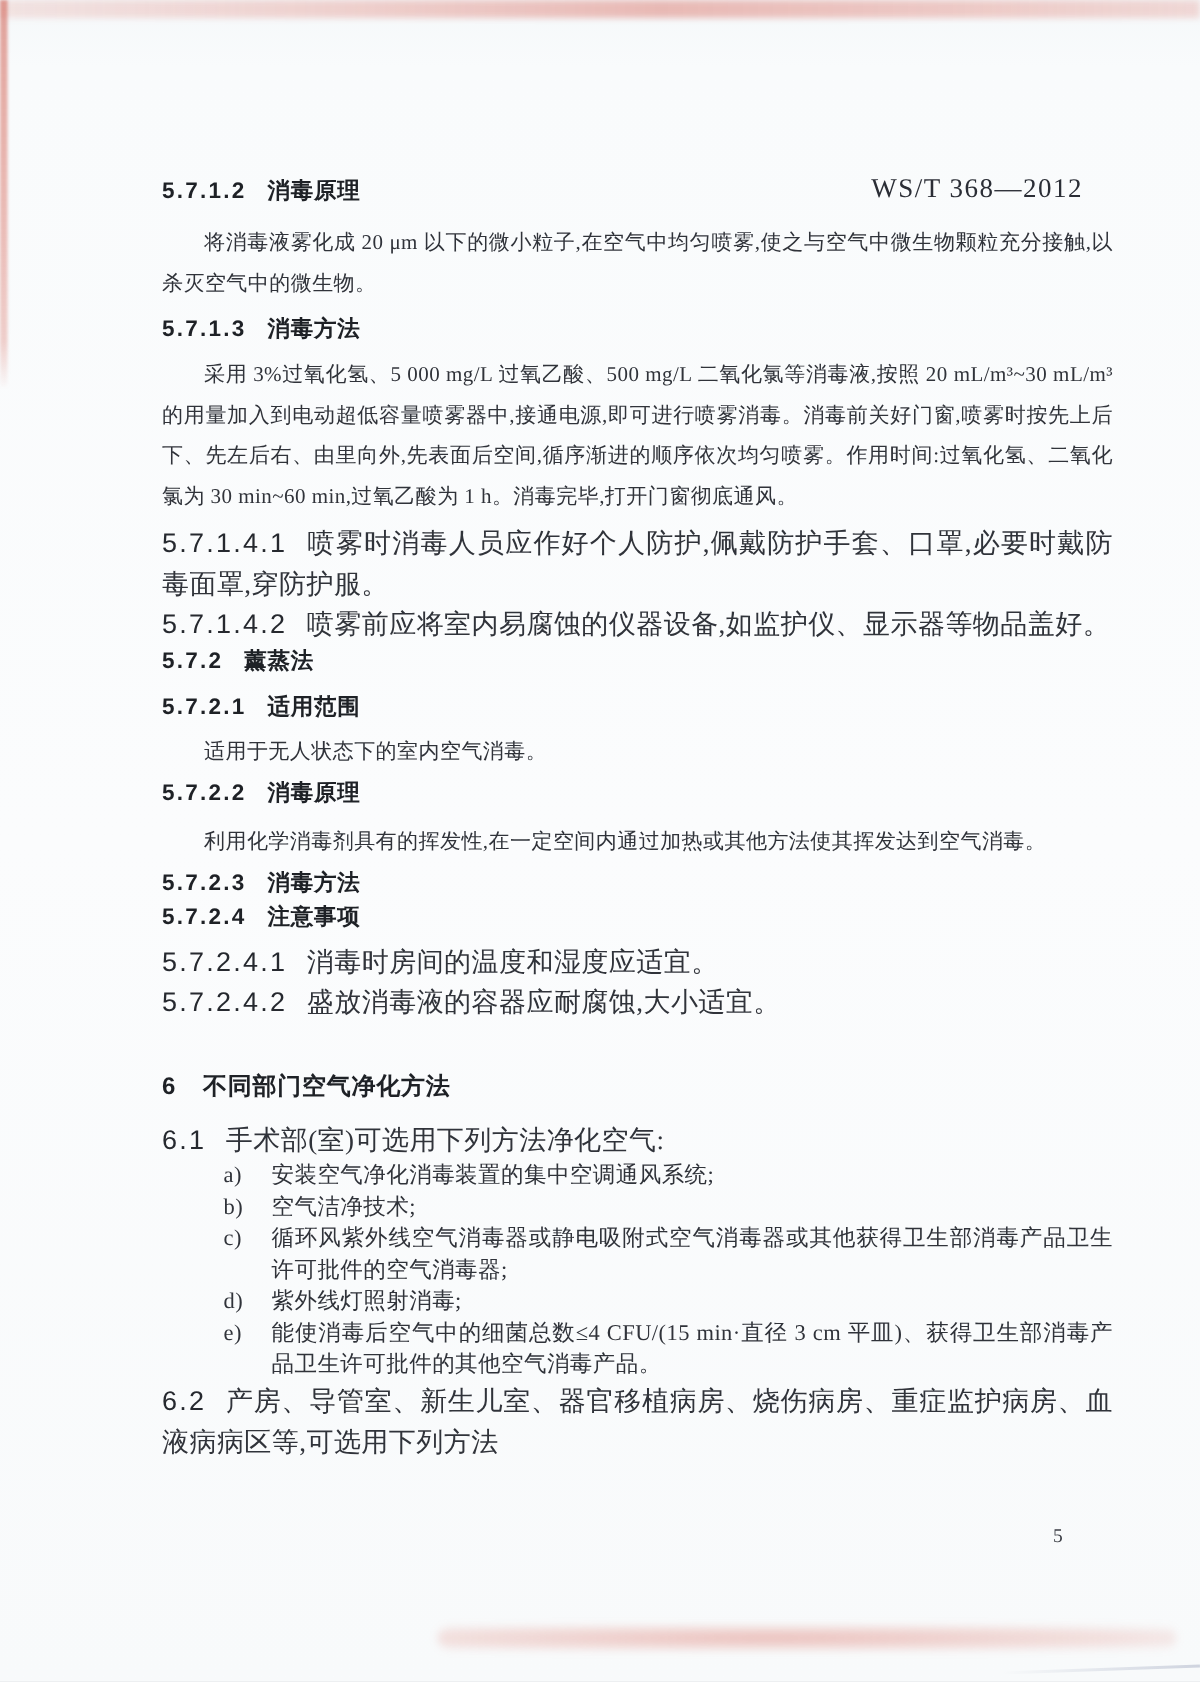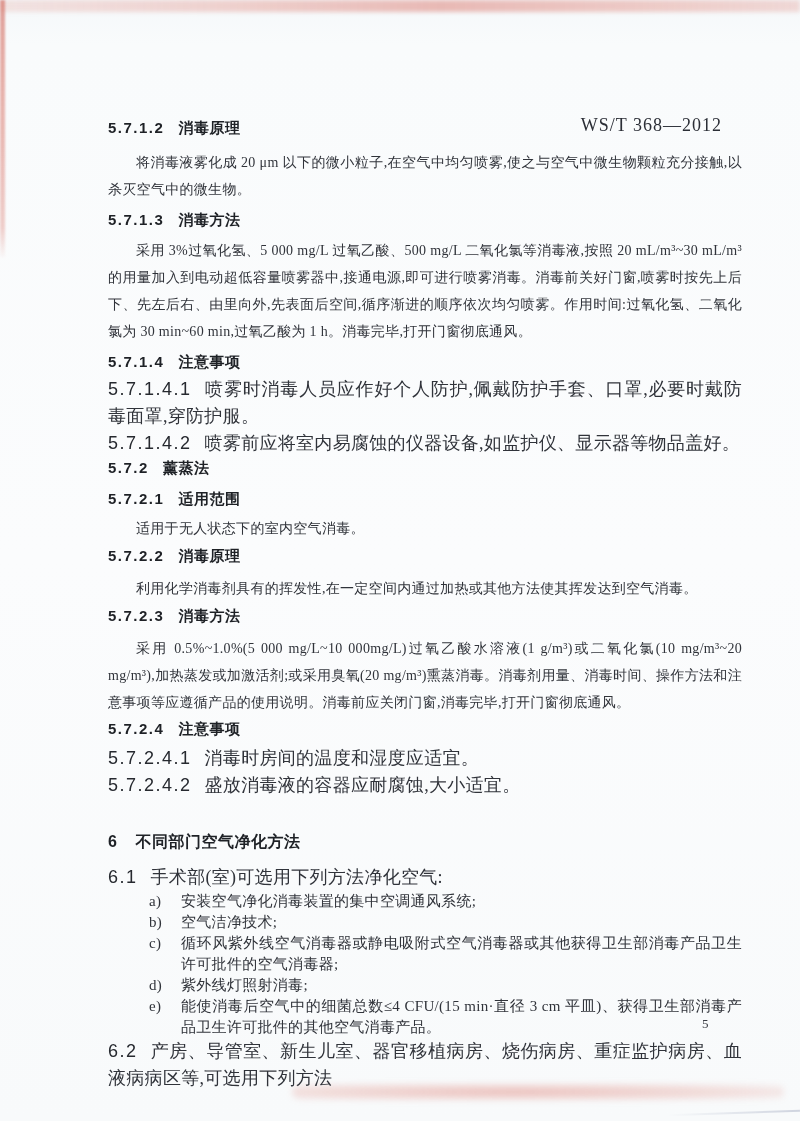--- a/index.html
+++ b/index.html
@@ -108,23 +108,20 @@
     <div class="h3 mt118">
       <span class="num">5.7.1.2</span><span class="ttl">消毒原理</span>
     </div>
     <p class="para mt11">将消毒液雾化成 20 μm 以下的微小粒子,在空气中均匀喷雾,使之与空气中微生物颗粒充分接触,以杀灭空气中的微生物。</p>
 
     <div class="h3 mt7">
       <span class="num">5.7.1.3</span><span class="ttl">消毒方法</span>
     </div>
     <p class="para mt7">采用 3%过氧化氢、5 000 mg/L 过氧乙酸、500 mg/L 二氧化氯等消毒液,按照 20 mL/m³~30 mL/m³ 的用量加入到电动超低容量喷雾器中,接通电源,即可进行喷雾消毒。消毒前关好门窗,喷雾时按先上后下、先左后右、由里向外,先表面后空间,循序渐进的顺序依次均匀喷雾。作用时间:过氧化氢、二氧化氯为 30 min~60 min,过氧乙酸为 1 h。消毒完毕,打开门窗彻底通风。</p>
 
-    <div class="h3 mt7">
-      <span class="num">5.7.1.4</span><span class="ttl">注意事项</span>
-    </div>
     <div class="clause mt4">
       <span class="num">5.7.1.4.1</span><span>喷雾时消毒人员应作好个人防护,佩戴防护手套、口罩,必要时戴防毒面罩,穿防护服。</span>
     </div>
     <div class="clause mt0">
       <span class="num">5.7.1.4.2</span><span>喷雾前应将室内易腐蚀的仪器设备,如监护仪、显示器等物品盖好。</span>
     </div>
 
     <div class="h3 mt1">
       <span class="num">5.7.2</span><span class="ttl">薰蒸法</span>
     </div>
@@ -134,21 +131,20 @@
     <p class="para mt6">适用于无人状态下的室内空气消毒。</p>
 
     <div class="h3 mt4">
       <span class="num">5.7.2.2</span><span class="ttl">消毒原理</span>
     </div>
     <p class="para mt9">利用化学消毒剂具有的挥发性,在一定空间内通过加热或其他方法使其挥发达到空气消毒。</p>
 
     <div class="h3 mt4">
       <span class="num">5.7.2.3</span><span class="ttl">消毒方法</span>
     </div>
-    <p class="para mt9">采用 0.5%~1.0%(5 000 mg/L~10 000mg/L)过氧乙酸水溶液(1 g/m³)或二氧化氯(10 mg/m³~20 mg/m³),加热蒸发或加激活剂;或采用臭氧(20 mg/m³)熏蒸消毒。消毒剂用量、消毒时间、操作方法和注意事项等应遵循产品的使用说明。消毒前应关闭门窗,消毒完毕,打开门窗彻底通风。</p>
 
     <div class="h3 mt3">
       <span class="num">5.7.2.4</span><span class="ttl">注意事项</span>
     </div>
     <div class="clause mt6">
       <span class="num">5.7.2.4.1</span><span>消毒时房间的温度和湿度应适宜。</span>
     </div>
     <div class="clause mt0">
       <span class="num">5.7.2.4.2</span><span>盛放消毒液的容器应耐腐蚀,大小适宜。</span>
     </div>

